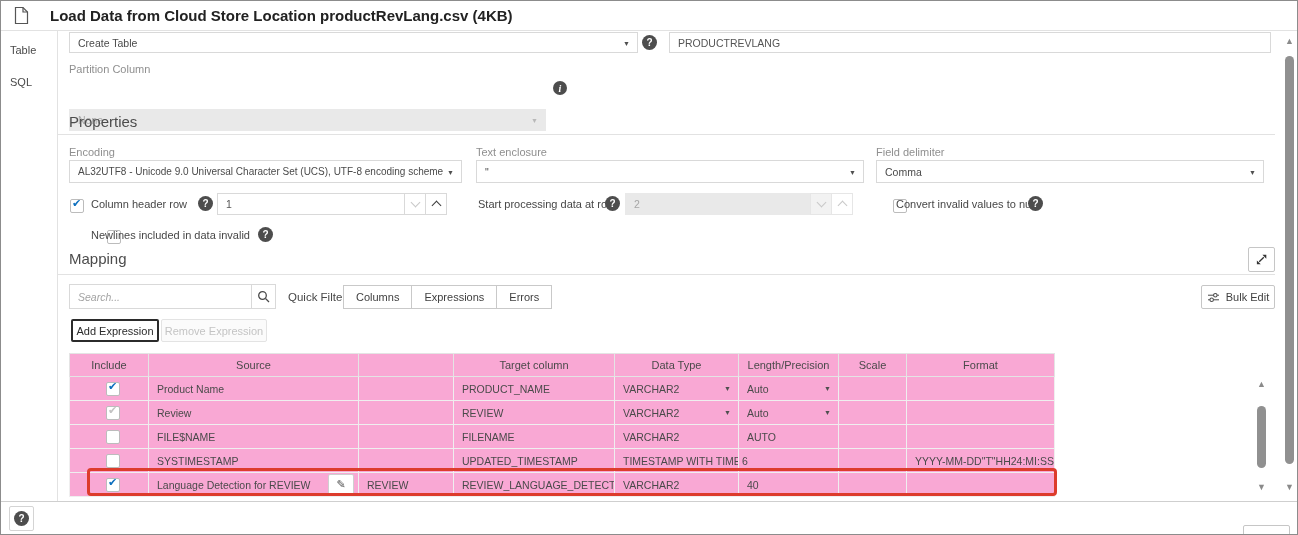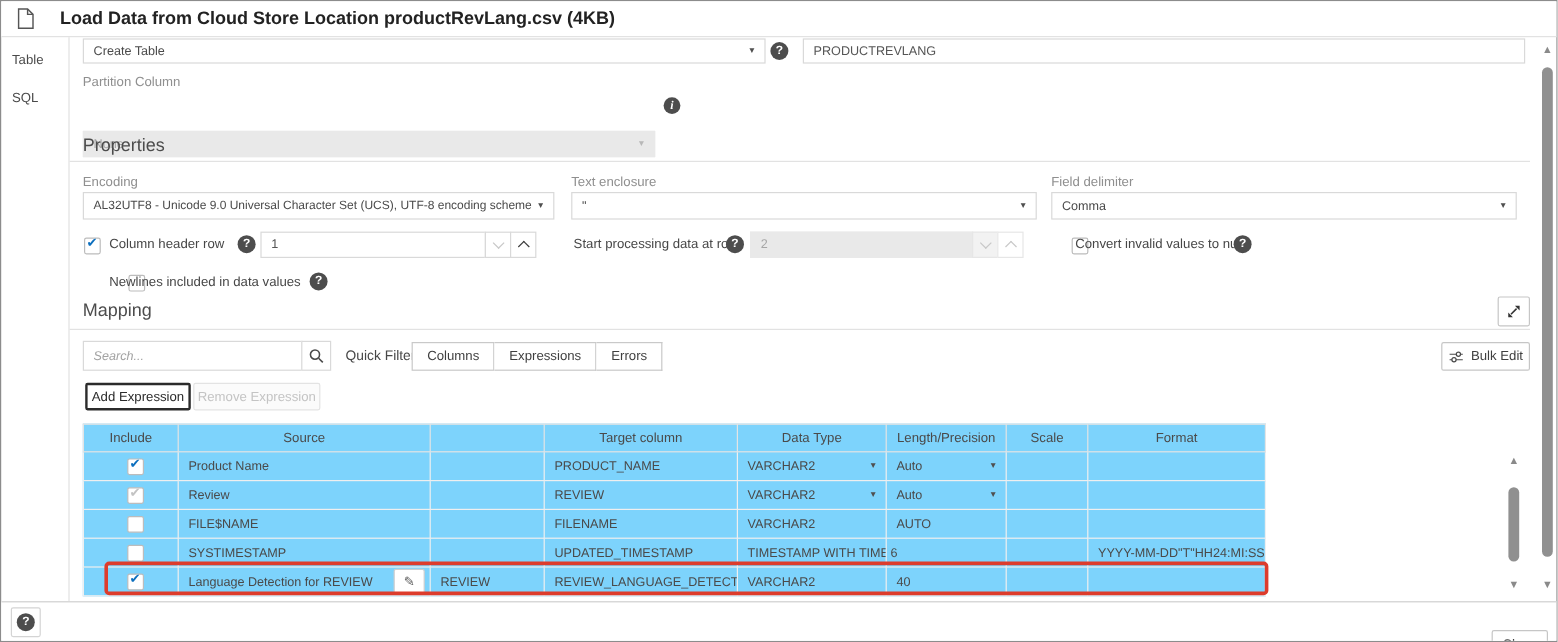--- a/index.html
+++ b/index.html
@@ -48,21 +48,21 @@
   .btn{border:1px solid #c6c6c6;background:#fff;display:flex;align-items:center;justify-content:center;
        gap:6px;font-size:11.5px;color:#3f3f3f;border-radius:2px;cursor:pointer;position:absolute;box-sizing:border-box;}
   .btn.primary-outline{border:2px solid #2b2b2b;font-size:11px;color:#2b2b2b;}
   .btn.disabled{border:1px solid #e3e3e3;background:#fbfbfb;color:#c4c4c4;cursor:default;}
 
   .fgroup{display:flex;position:absolute;}
   .fbtn{border:1px solid #c9c9c9;border-left:none;background:#fff;font-size:11px;color:#3f3f3f;
         display:flex;align-items:center;justify-content:center;padding:0 12px;height:24px;cursor:pointer;box-sizing:border-box;}
   .fbtn.first{border-left:1px solid #c9c9c9;}
 
-  table.map{border-collapse:collapse;table-layout:fixed;width:985px;font-size:10.5px;color:#4a4a4a;background:#7dd3fc;}
+  table.map{border-collapse:collapse;table-layout:fixed;width:985px;font-size:10.5px;color:#4a4a4a;background:#f9a8d4;}
   table.map th{border:1px solid #e4e4e4;height:22px;font-weight:400;font-size:11px;color:#4a4a4a;overflow:hidden;white-space:nowrap;padding:0;}
   table.map td{border:1px solid #efefef;height:23px;padding:0 0 0 8px;overflow:hidden;white-space:nowrap;}
   td.inc{text-align:center;padding:0;}
   .cellflex{display:flex;justify-content:space-between;align-items:center;padding-right:7px;}
   .cellcaret{font-size:7px;color:#4f4f4f;}
   .pencil-btn{width:24px;height:20px;border:1px solid #cfcfcf;background:#fff;border-radius:2px;
               display:flex;align-items:center;justify-content:center;font-size:11px;color:#555;cursor:pointer;margin-right:2px;flex:0 0 auto;}
 
   .hlbox{border:3px solid #dd3c2c;border-radius:4px;z-index:6;pointer-events:none;position:absolute;box-sizing:border-box;}
 
@@ -157,21 +157,21 @@
   <div class="spin-btn" style="left:830px;top:192px;width:22px;height:22px;border-color:#e6e6e6;">
       <span class="chev up dis"></span>
     </div>
 
   <span class="abs cb" style="left:874px;top:195px;"></span>
   <span class="abs dlbl" style="left:895px;top:197px;">Convert invalid values to null</span>
   <span class="abs circle-ic" style="left:1027px;top:195px;width:15px;height:15px;">?</span>
 
   
   <span class="abs cb" style="left:69px;top:226px;"></span>
-  <span class="abs dlbl" style="left:90px;top:228px;">Newlines included in data values</span>
+  <span class="abs dlbl" style="left:90px;top:228px;">Newlines included in data invalid</span>
   <span class="abs circle-ic" style="left:257px;top:226px;width:15px;height:15px;">?</span>
 
   
   <span class="abs hsec" style="left:68px;top:249px;">Mapping</span>
   <div class="btn" style="left:1247px;top:246px;width:27px;height:25px;">
     <svg width="13" height="13" viewBox="0 0 14 14">
       <line x1="4.5" y1="9.5" x2="9.5" y2="4.5" stroke="#333" stroke-width="1.4"></line>
       <path d="M8 2 h4.2 v4.2 z" fill="#333"></path>
       <path d="M2 8 v4.2 h4.2 z" fill="#333"></path>
     </svg>

